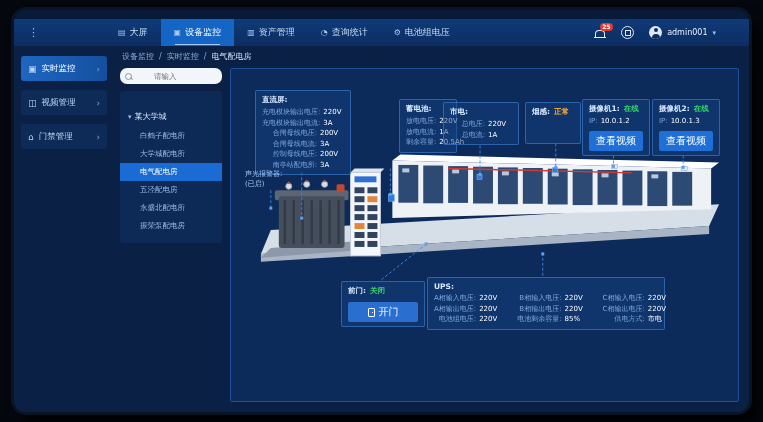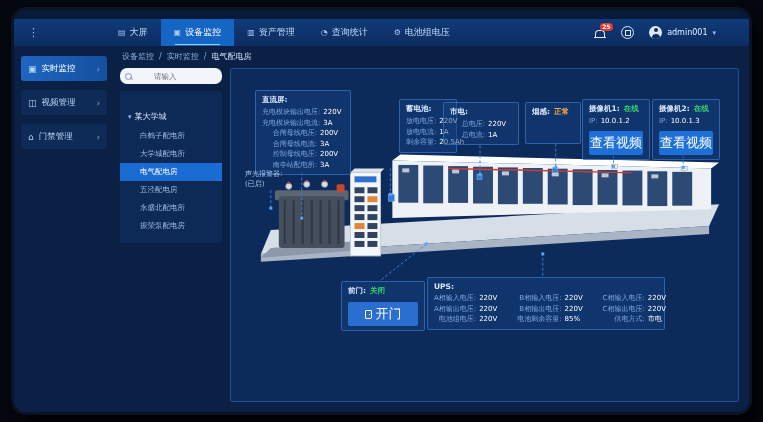--- a/index.html
+++ b/index.html
@@ -55,21 +55,21 @@
   .connectors{z-index:2;pointer-events:none;}
   .co{position:absolute;z-index:3;background:rgba(21,64,128,.48);border:1px solid rgba(64,130,215,.6);border-radius:2px;padding:4px 6px;box-sizing:border-box;}
   .co-title{font-size:7.5px;color:#d8e9ff;font-weight:bold;margin-bottom:2px;white-space:nowrap;}
   .co-row{display:flex;gap:3px;font-size:7px;line-height:10.5px;white-space:nowrap;}
   .co-row .lbl{flex:1;text-align:right;color:#7ea8de;}
   .co-row .val{color:#fff;min-width:24px;}
   .inline-status{display:flex;gap:4px;font-size:7.5px;font-weight:bold;white-space:nowrap;}
   .inline-status .t{color:#d8e9ff;}
   .ok-green{color:#37d271;}
   .warn-orange{color:#f2a540;}
-  .btn{display:block;background:#1e6fd6;color:#fff;font-size:13px;border:none;border-radius:2px;padding:3px 0;width:100%;text-align:center;cursor:pointer;margin-top:4px;font-family:inherit;}
+  .btn{display:block;background:#1e6fd6;color:#fff;font-size:10px;border:none;border-radius:2px;padding:3px 0;width:100%;text-align:center;cursor:pointer;margin-top:4px;font-family:inherit;}
   .door-btn{display:flex;align-items:center;justify-content:center;gap:4px;background:#2a6fd0;margin-top:6px;}
   .door-glyph{width:5px;height:7px;border:1px solid #fff;border-radius:1px;position:relative;}
   .door-glyph::after{content:"";position:absolute;right:1px;top:3px;width:1px;height:1px;background:#fff;}
   .ups-cols{display:flex;gap:14px;}
   .ups-col .co-row .lbl{text-align:right;}
   .alarm-label{position:absolute;z-index:3;font-size:7px;color:#a8c8f0;line-height:10px;white-space:nowrap;}
 </style>
 </head>
 <body>
 

